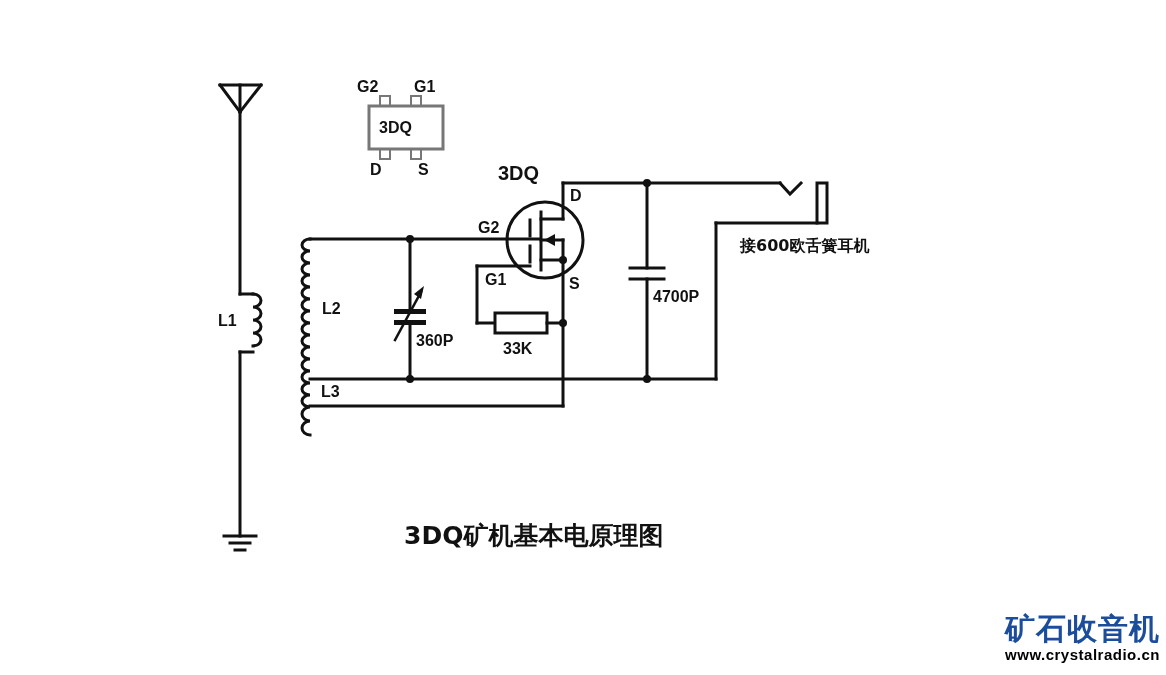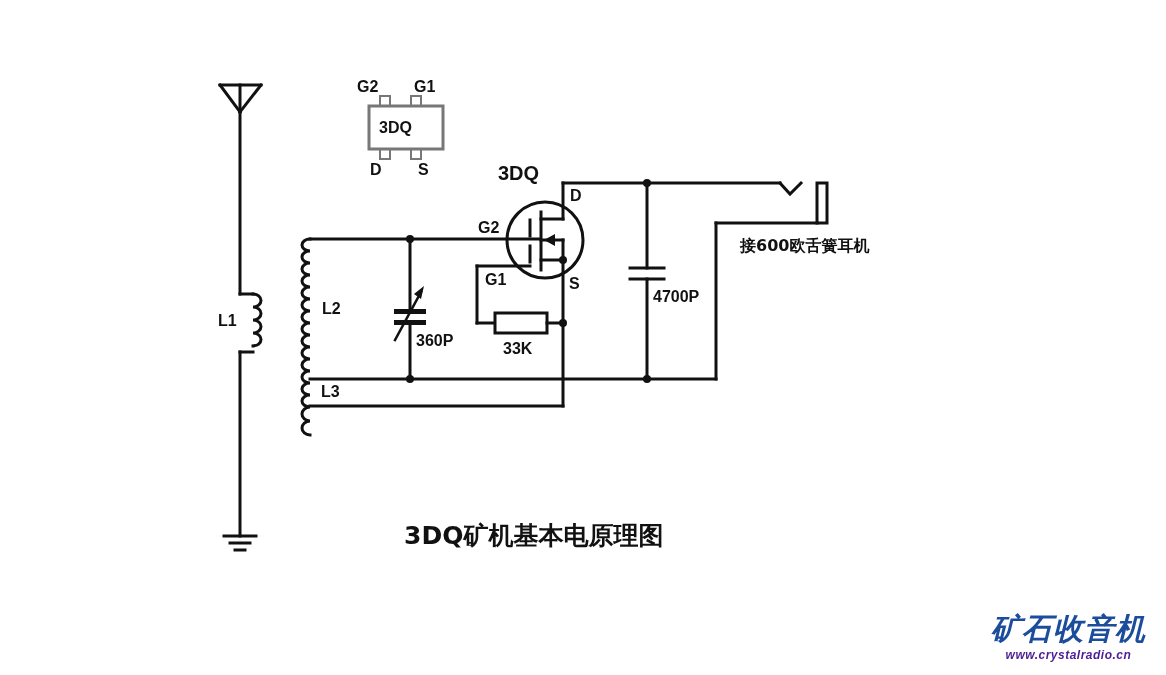--- a/index.html
+++ b/index.html
@@ -1,21 +1,21 @@
 <!DOCTYPE html>
 <html><head>
   <meta charset="utf-8">
   <style>
     html, body { margin:0; padding:0; background:#ffffff; }
     body { width:1166px; height:675px; position:relative; overflow:hidden; font-family:"Liberation Sans", "DejaVu Sans", sans-serif; }
     #schematic { position:absolute; left:0; top:0; }
     .lbl { font-family:"Liberation Sans", "DejaVu Sans", sans-serif; font-weight:bold; fill:#111; }
-    .brand { position:absolute; right:20px; top:612px; text-align:center;font-style:italic; }
+    .brand { position:absolute; right:6px; top:612px; text-align:center; }
     .brand-cn { font-family:"DejaVu Sans", sans-serif; font-weight:bold; font-size:30px; color:#1c4d9c; letter-spacing:1px; line-height:34px; }
-    .brand-url { font-family:"Liberation Sans", sans-serif; font-weight:bold; font-size:12px; color:#4c1d95; line-height:18px; letter-spacing:0.5px; }
+    .brand-url { font-family:"Liberation Sans", sans-serif; font-weight:bold; font-size:15px; color:#000000; line-height:18px; letter-spacing:0.5px; }
   </style>
 </head>
 <body>
 
 <svg id="schematic" width="1166" height="675" viewBox="0 0 1166 675" xmlns="http://www.w3.org/2000/svg">
   <g stroke="#111" stroke-width="3" fill="none" stroke-linecap="square">
 
     <g>
       <line x1="220" y1="85" x2="261" y2="85"></line>
       <line x1="220" y1="85" x2="240" y2="112"></line>

